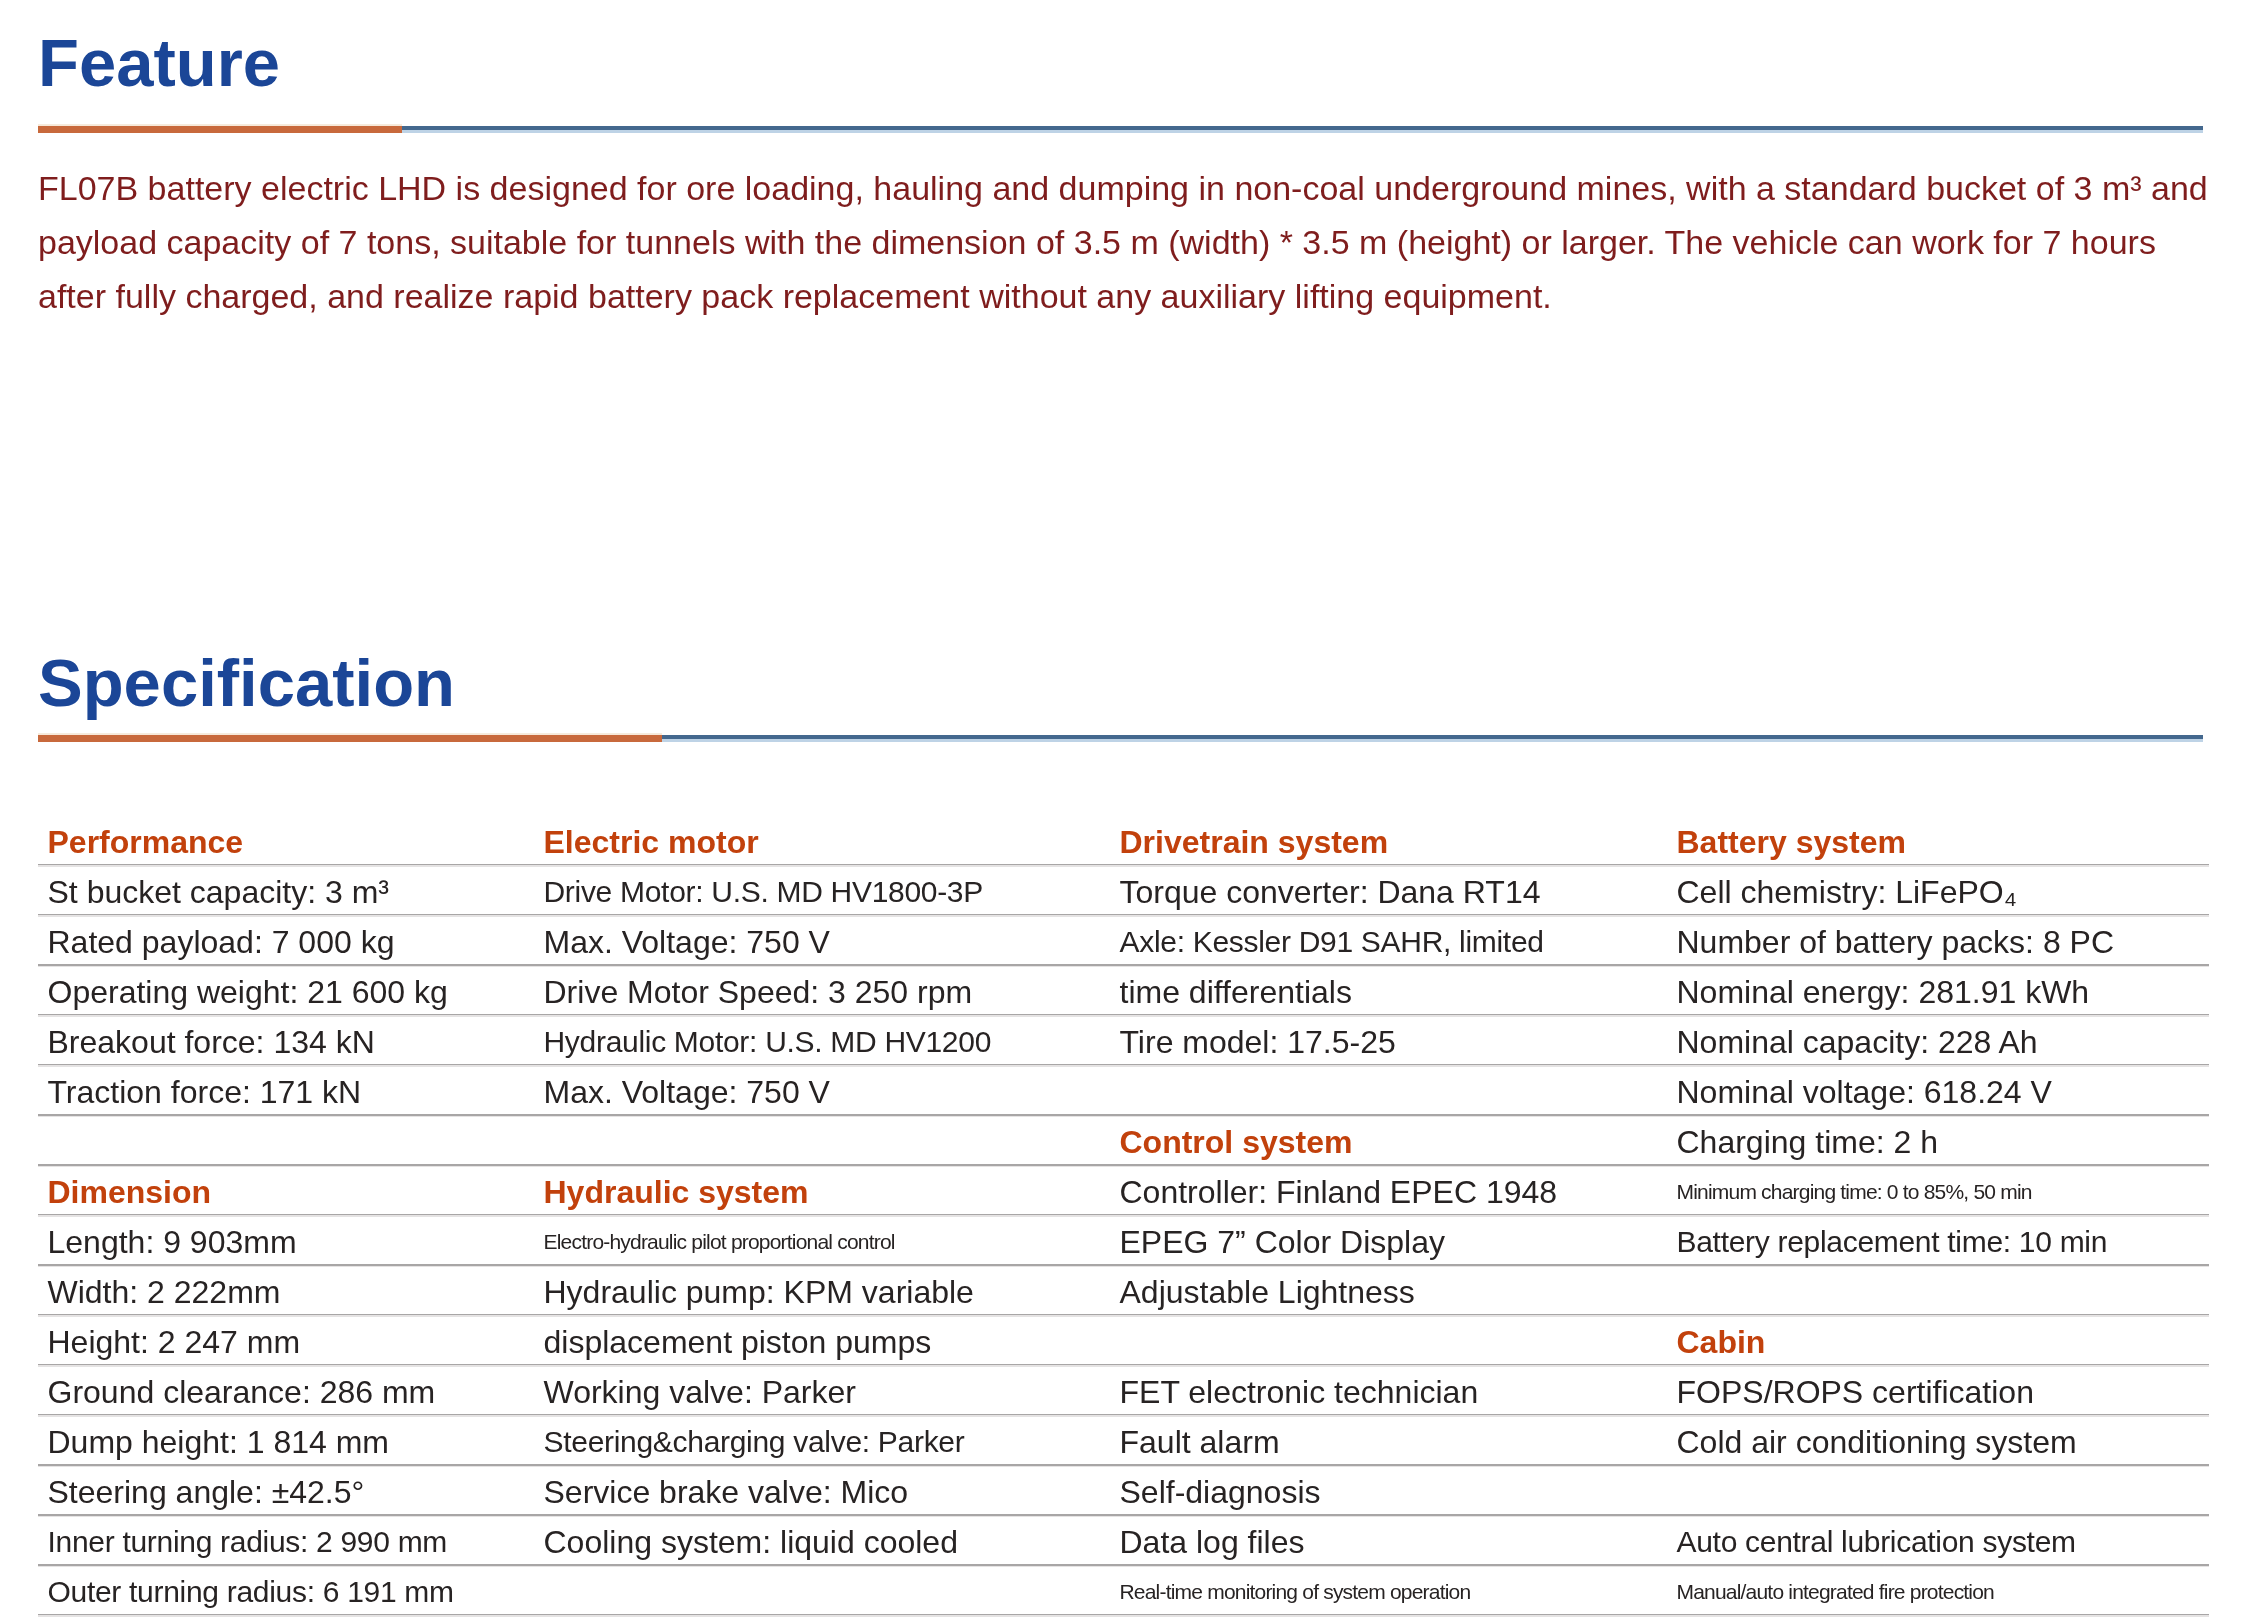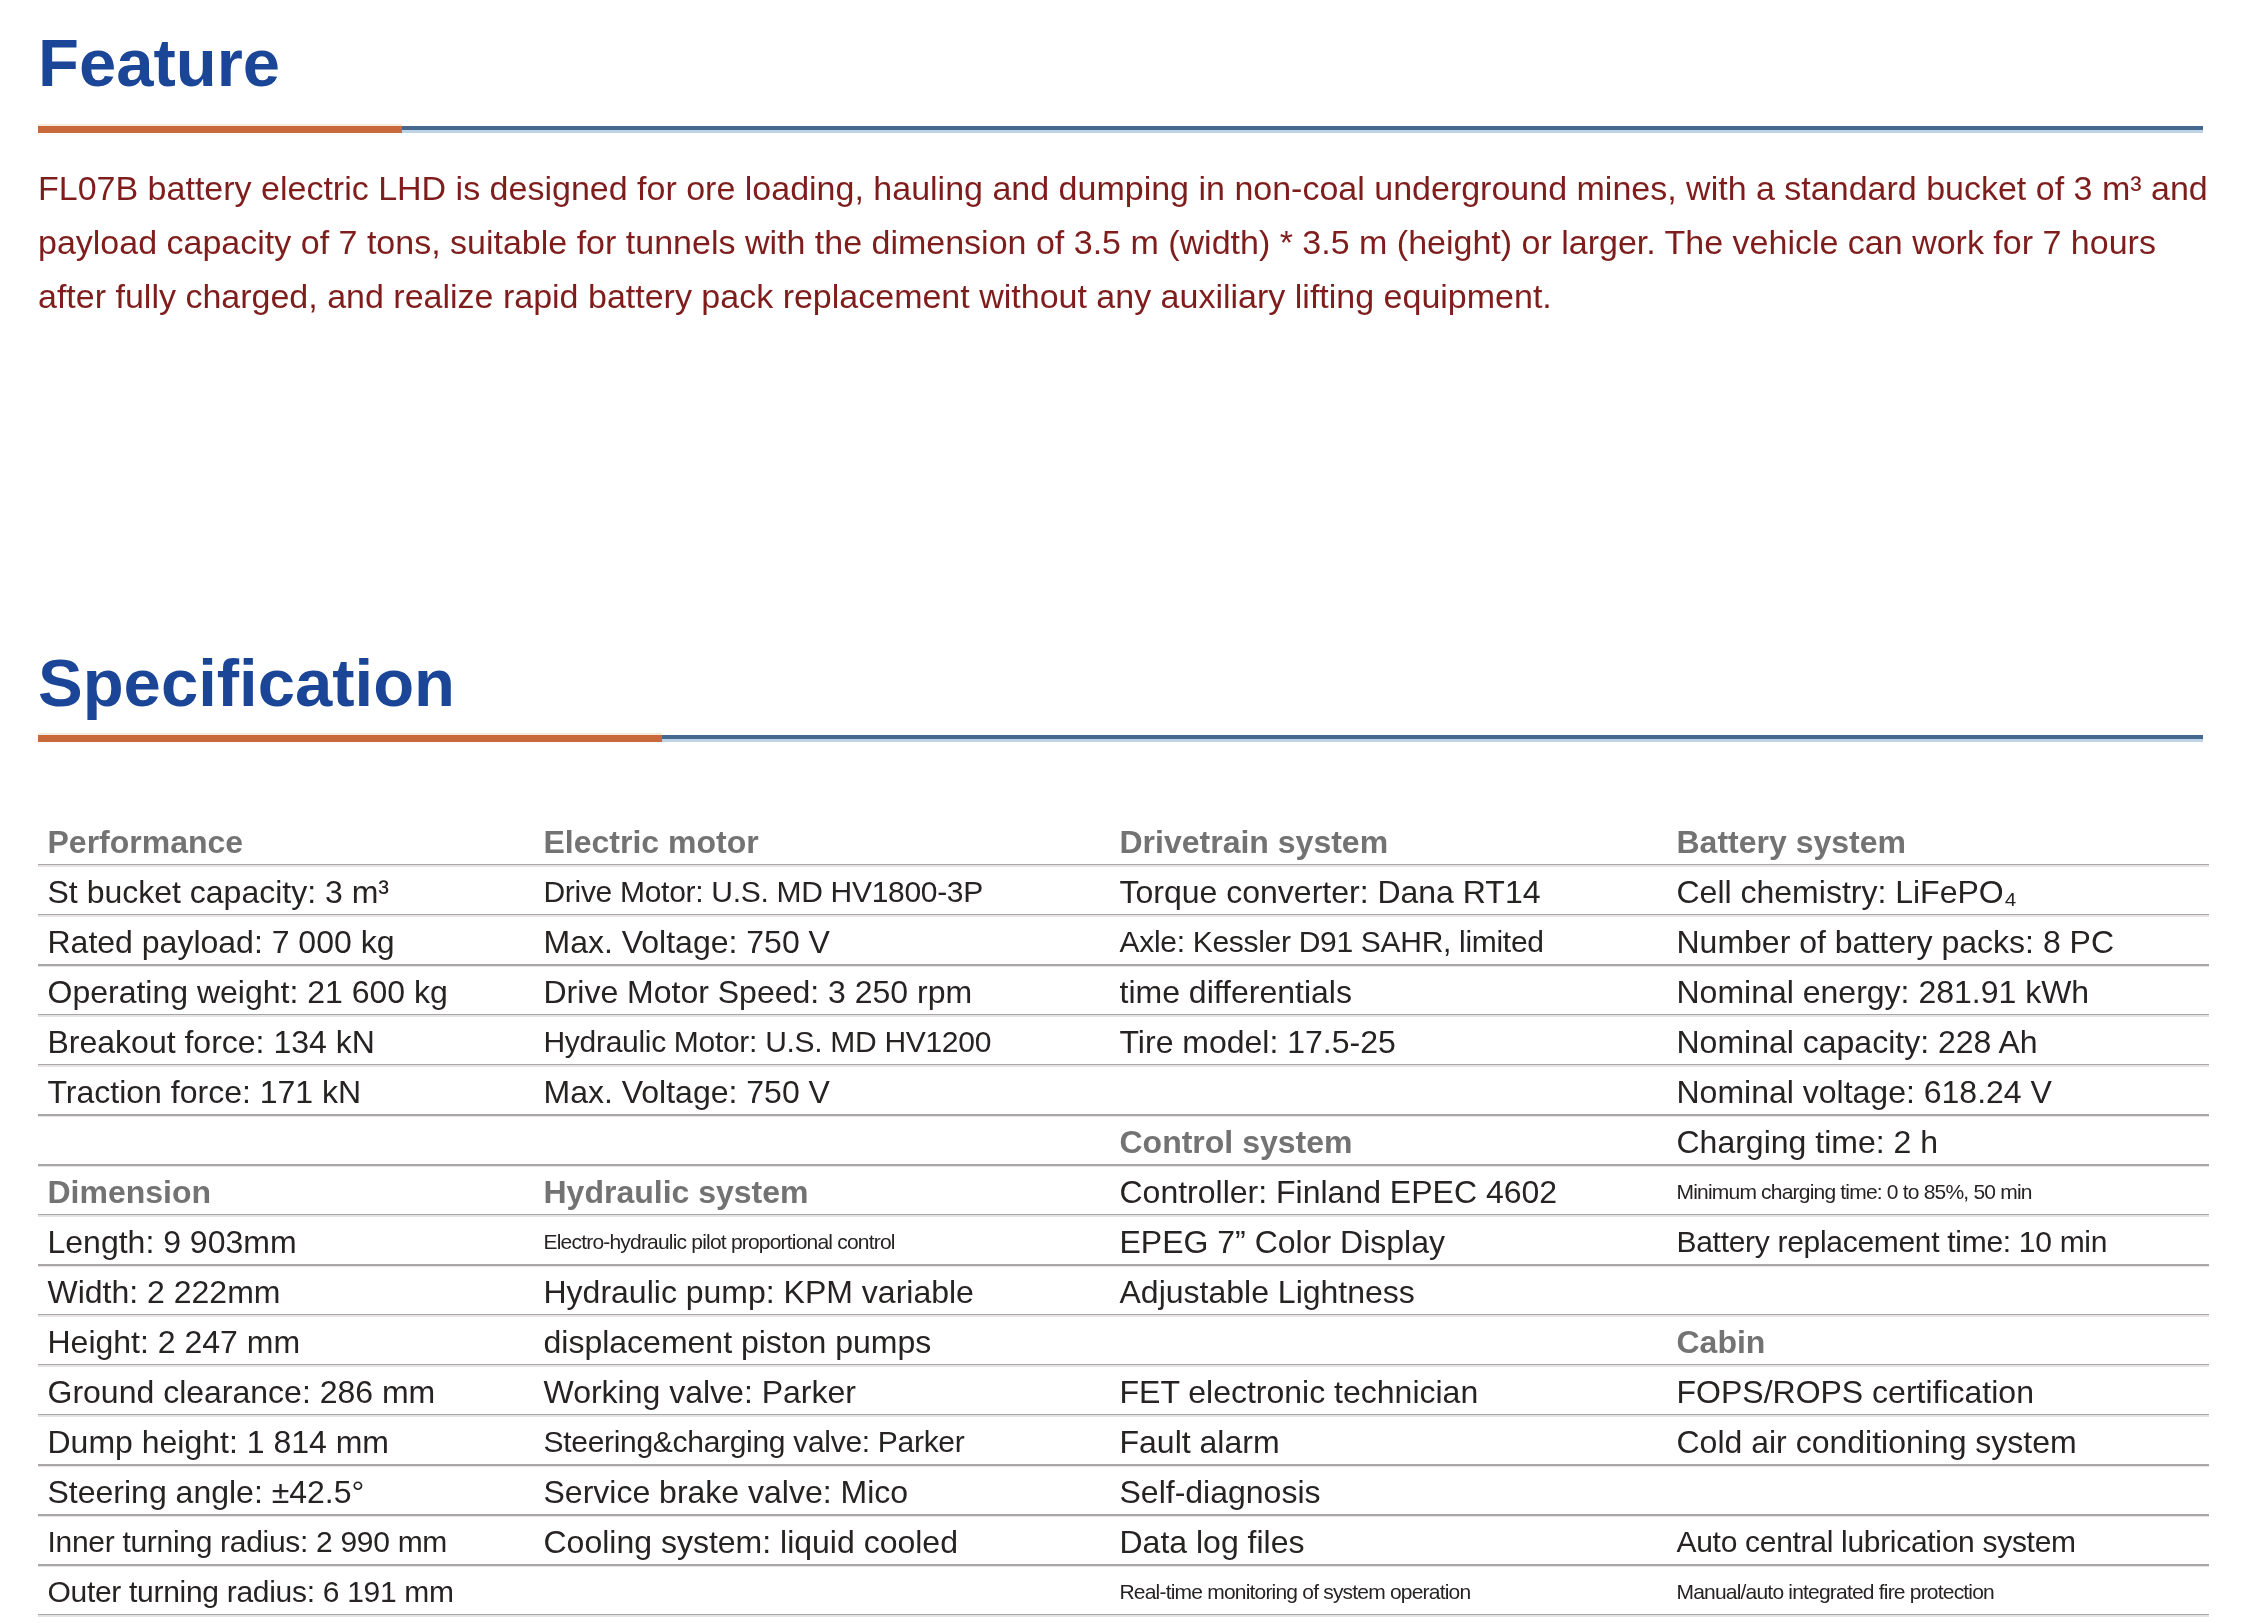--- a/index.html
+++ b/index.html
@@ -74,21 +74,21 @@
     background:linear-gradient(180deg,var(--line-dark) 0 50%,var(--line-light) 50% 100%);
   }
   .spec-cell{
     font-size:32px;
     white-space:nowrap;
     overflow:visible;
     padding-left:2.5px;
     color:var(--text);
   }
   .spec-cell.c0{padding-left:9.5px;}
-  .spec-cell.header{font-weight:bold;color:#737373;}
+  .spec-cell.header{font-weight:bold;color:#c2410c;}
   .spec-cell.cond{font-size:30px;letter-spacing:-0.3px;}
   .spec-cell.xcond{font-size:21px;letter-spacing:-0.8px;}
 </style>
 </head>
 <body>
 
 <div class="page">
 
   <section class="feature-section">
     <h1 class="doc-title">Feature</h1>
@@ -144,21 +144,21 @@
         </div>
         <div class="spec-row">
           <div class="spec-cell c0"></div>
           <div class="spec-cell c1"></div>
           <div class="spec-cell c2 header">Control system</div>
           <div class="spec-cell c3">Charging time: 2 h</div>
         </div>
         <div class="spec-row">
           <div class="spec-cell c0 header">Dimension</div>
           <div class="spec-cell c1 header">Hydraulic system</div>
-          <div class="spec-cell c2">Controller: Finland EPEC 4602</div>
+          <div class="spec-cell c2">Controller: Finland EPEC 1948</div>
           <div class="spec-cell c3 xcond">Minimum charging time: 0 to 85%, 50 min</div>
         </div>
         <div class="spec-row">
           <div class="spec-cell c0">Length: 9 903mm</div>
           <div class="spec-cell c1 xcond">Electro-hydraulic pilot proportional control</div>
           <div class="spec-cell c2">EPEG 7” Color Display</div>
           <div class="spec-cell c3 cond">Battery replacement time: 10 min</div>
         </div>
         <div class="spec-row">
           <div class="spec-cell c0">Width: 2 222mm</div>

